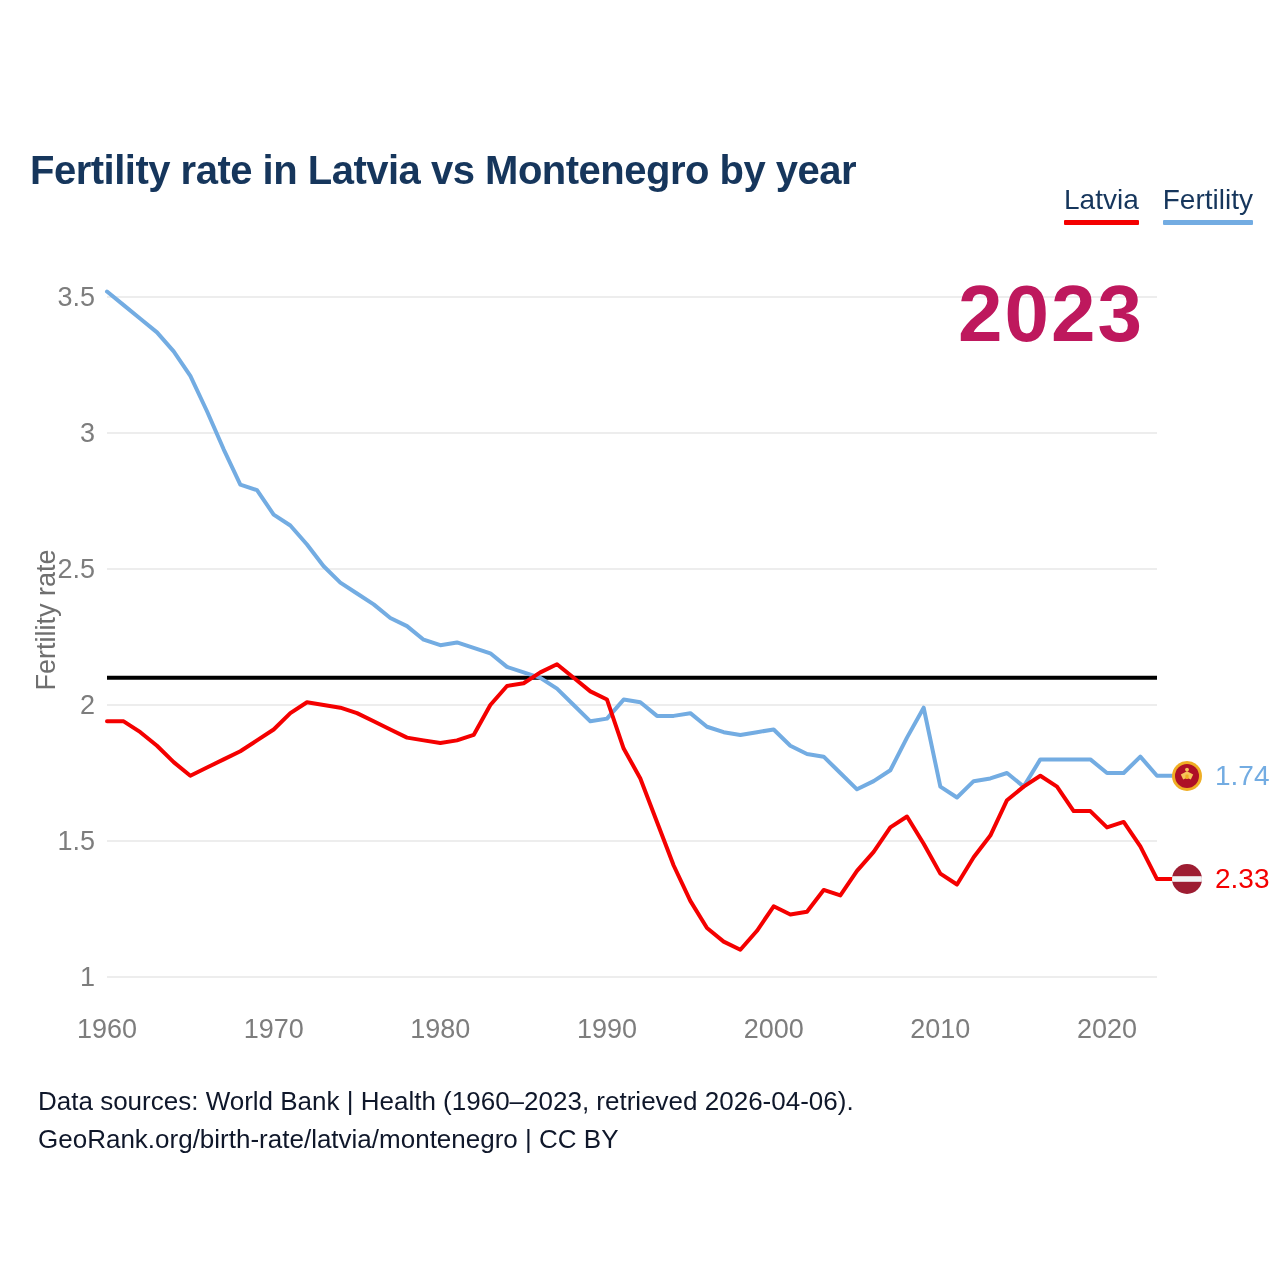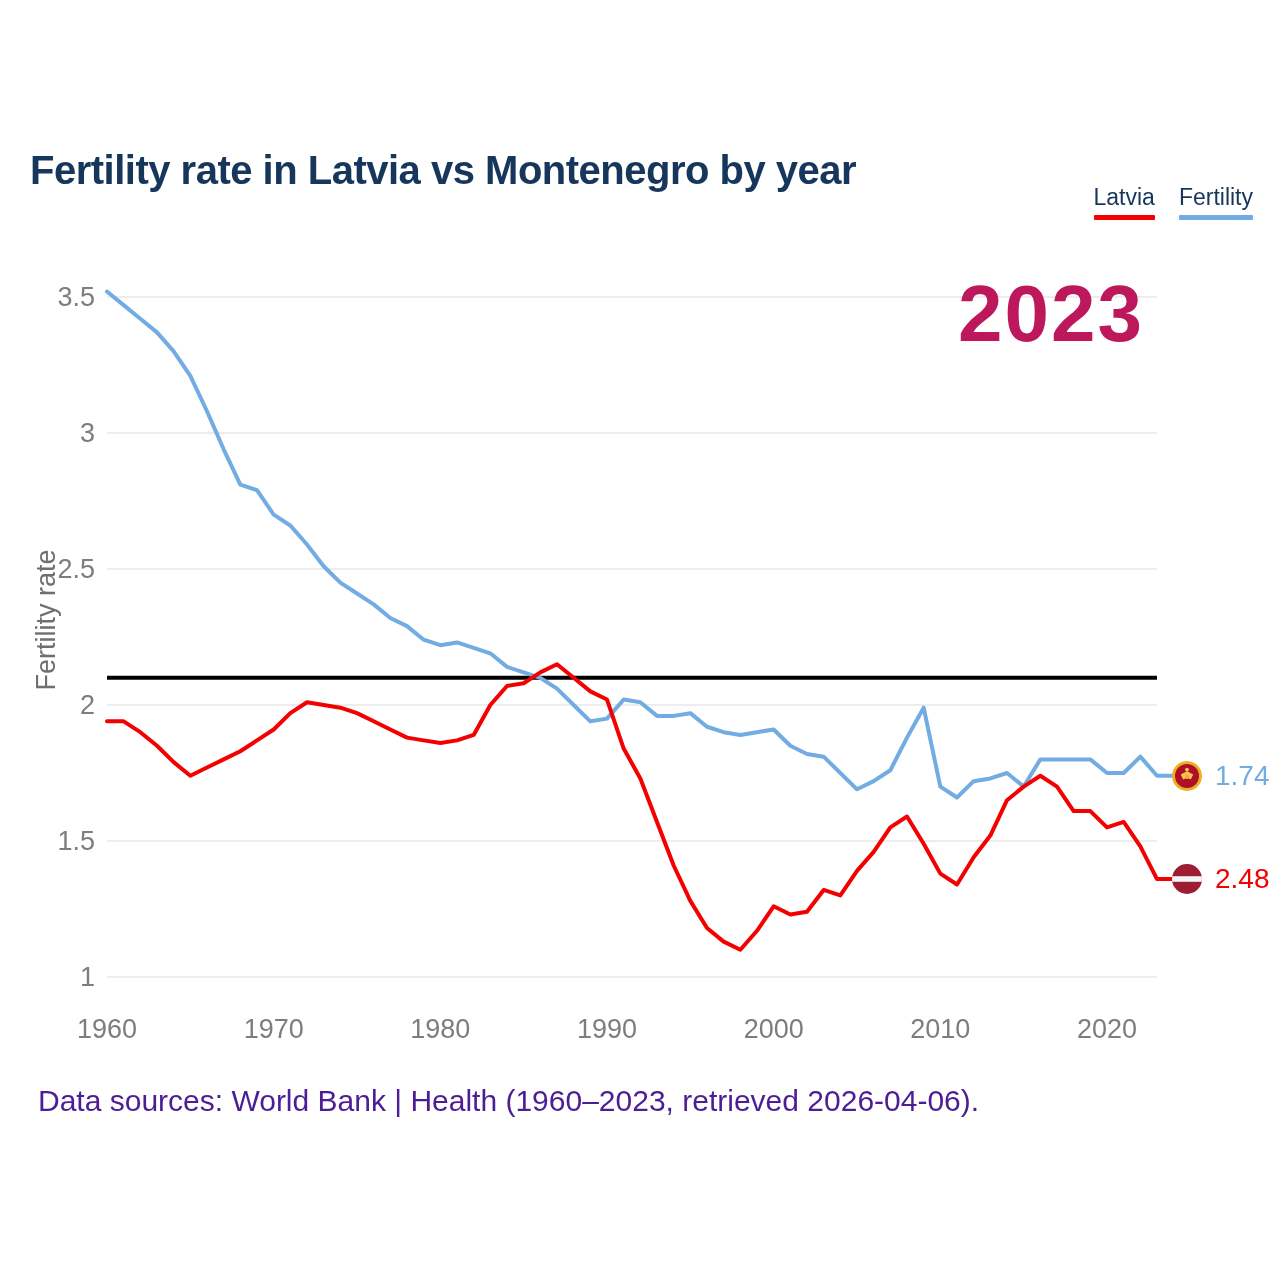--- a/index.html
+++ b/index.html
@@ -6,39 +6,39 @@
   body{
     width:1280px;height:1280px;position:relative;background:#ffffff;
     font-family:"Liberation Sans",sans-serif;overflow:hidden;
   }
   .title{
     position:absolute;left:30px;top:108px;font-size:40px;font-weight:700;
     color:#16365c;letter-spacing:-0.5px;white-space:nowrap;margin-top:40px;
   }
   .legend{
     position:absolute;top:184px;right:27px;display:flex;gap:24px;
-    font-size:23px;color:#16365c;
+    font-size:28px;color:#16365c;
   }
   .legend-item{display:flex;flex-direction:column;align-items:stretch;cursor:pointer;}
   .legend-underline{height:5px;margin-top:4px;border-radius:1px;}
   .watermark{
     position:absolute;left:958px;top:268px;font-size:80px;font-weight:700;
     color:#be185d;letter-spacing:2px;
   }
   .y-axis-title{
     position:absolute;left:46px;top:620px;
     transform:translate(-50%,-50%) rotate(-90deg);
     font-size:27px;color:#6f6f6f;white-space:nowrap;
   }
   #plot{position:absolute;left:0;top:0;}
   .end-label{position:absolute;display:flex;align-items:center;gap:13px;}
   .end-label .value{font-size:28px;font-weight:400;}
   .flag{width:30px;height:30px;display:block;}
   .footer{
-    position:absolute;left:38px;top:1082px;font-size:30px;color:#4c1d95;
+    position:absolute;left:38px;top:1082px;font-size:26px;color:#0f172a;
     line-height:38px;
   }
 </style>
 </head>
 <body>
 
 <h1 class="title">Fertility rate in Latvia vs Montenegro by year</h1>
 
 <div class="legend">
   <div class="legend-item">
@@ -96,18 +96,19 @@
     <defs>
         <clipPath id="lvclip">
           <circle cx="15" cy="15" r="15"></circle>
         </clipPath>
       </defs>
     <g clip-path="url(#lvclip)">
       <rect width="30" height="30" fill="#9d1d32"></rect>
       <rect y="12.2" width="30" height="5.6" fill="#f1f3f4"></rect>
     </g>
   </svg>
-  <span class="value" style="color: rgb(244, 0, 0);">2.48</span>
+  <span class="value" style="color: rgb(244, 0, 0);">2.33</span>
 </div>
 
 <div class="footer">
   <div>Data sources: World Bank | Health (1960–2023, retrieved 2026-04-06).</div>
+  <div>GeoRank.org/birth-rate/latvia/montenegro | CC BY</div>
 </div>
 
 </body></html>

